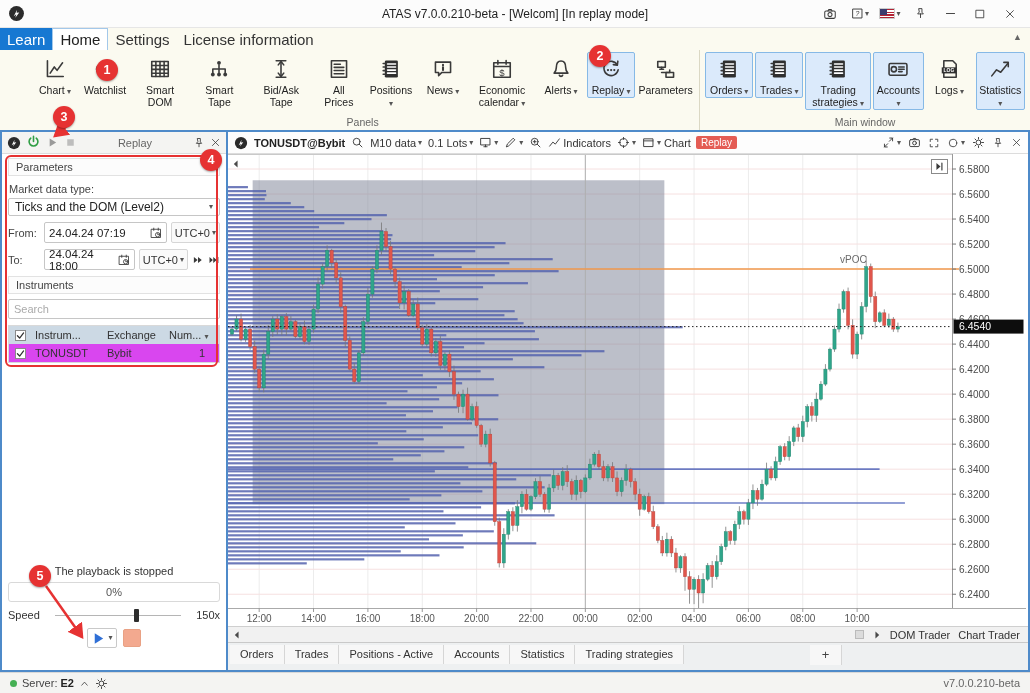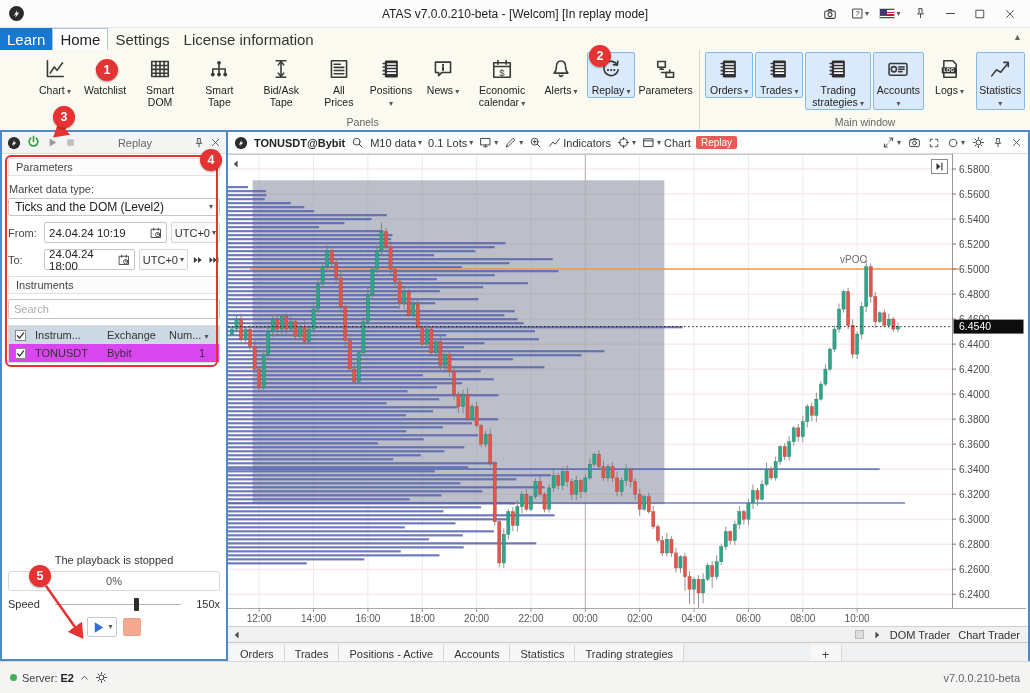--- a/index.html
+++ b/index.html
@@ -85,21 +85,21 @@
   .plot-collapse { position:absolute; left:3px; top:5px; }
   .chart-scrollbar { height:16px; background:#f1f1f1; border-top:1px solid #cfcfcf; display:flex; align-items:center; padding:0 4px; flex:0 0 auto; color:#333; }
   .sb-right { margin-left:auto; display:flex; align-items:center; gap:8px; padding-right:4px; }
   .sb-box { width:9px; height:9px; background:#dcdcdc; border:1px solid #bbb; }
   .bottom-tabs { height:28px; background:#eef0f1; border-top:1px solid #c9c9c9; display:flex; align-items:flex-start; padding:2px 2px 0 2px; flex:0 0 auto; }
   .btab { padding:3px 10px 4px 10px; color:#333; border-right:1px solid #d6d6d6; background:#f7f7f7; font-size:11px; }
   .btab.active { background:#1778d2; color:#fff; border-right-color:#1778d2;margin-top:33px; }
   .btab.plus { font-size:13px; padding:2px 12px 3px 12px; color:#444; }
 
   
-  .statusbar { height:32px; background:#f4f4f2; border-top:1px solid #d8d8d8; display:flex; align-items:center; padding:0 10px; gap:5px; flex:0 0 auto; }
+  .statusbar { height:21px; background:#f4f4f2; border-top:1px solid #d8d8d8; display:flex; align-items:center; padding:0 10px; gap:5px; flex:0 0 auto; }
   .dot { width:7px; height:7px; border-radius:50%; background:#45b054; }
   .sb-server { color:#444; }
   .sb-server b { color:#222; }
   .sb-version { margin-left:auto; color:#666; }
 
   
   .anno { position:absolute; z-index:50; pointer-events:none; }
   .anno-badge { width:22px; height:22px; border-radius:50%; background:#e63232; color:#fff; font-size:12.5px; font-weight:bold; display:flex; align-items:center; justify-content:center; box-shadow:0 1px 2px rgba(0,0,0,.35); }
   .anno-box { border:2px solid #e63232; border-radius:6px; }
   svg.anno-arrows { position:absolute; left:0; top:0; width:1030px; height:693px; z-index:49; pointer-events:none; }
@@ -473,21 +473,21 @@
       <div class="lp-body">
         <div class="section-hdr">Parameters</div>
         <div class="fld-label">Market data type:</div>
         <div class="selectbox">
           <span class="val">Ticks and the DOM (Level2)</span>
           <span class="caret">▾</span>
         </div>
         <div class="dt-row">
           <span class="lbl">From:</span>
           <div class="dt-input">
-            <span class="val">24.04.24 10:19</span>
+            <span class="val">24.04.24 07:19</span>
             <i style="display: inline-flex;">
                 <svg viewBox="0 0 16 16" width="12" height="12" style="display:block">
                   <g fill="none" stroke="#3a3a3a" stroke-width="1.15" stroke-linecap="round" stroke-linejoin="round" font-family="inherit">
                     <rect x="2" y="3" width="12" height="11"></rect>
                     <path d="M5 1.5 V4.5 M11 1.5 V4.5"></path>
                     <circle cx="10.3" cy="10.3" r="3"></circle>
                     <path d="M10.3 8.7 V10.3 H11.9"></path>
                   </g>
                 </svg>
               </i>

